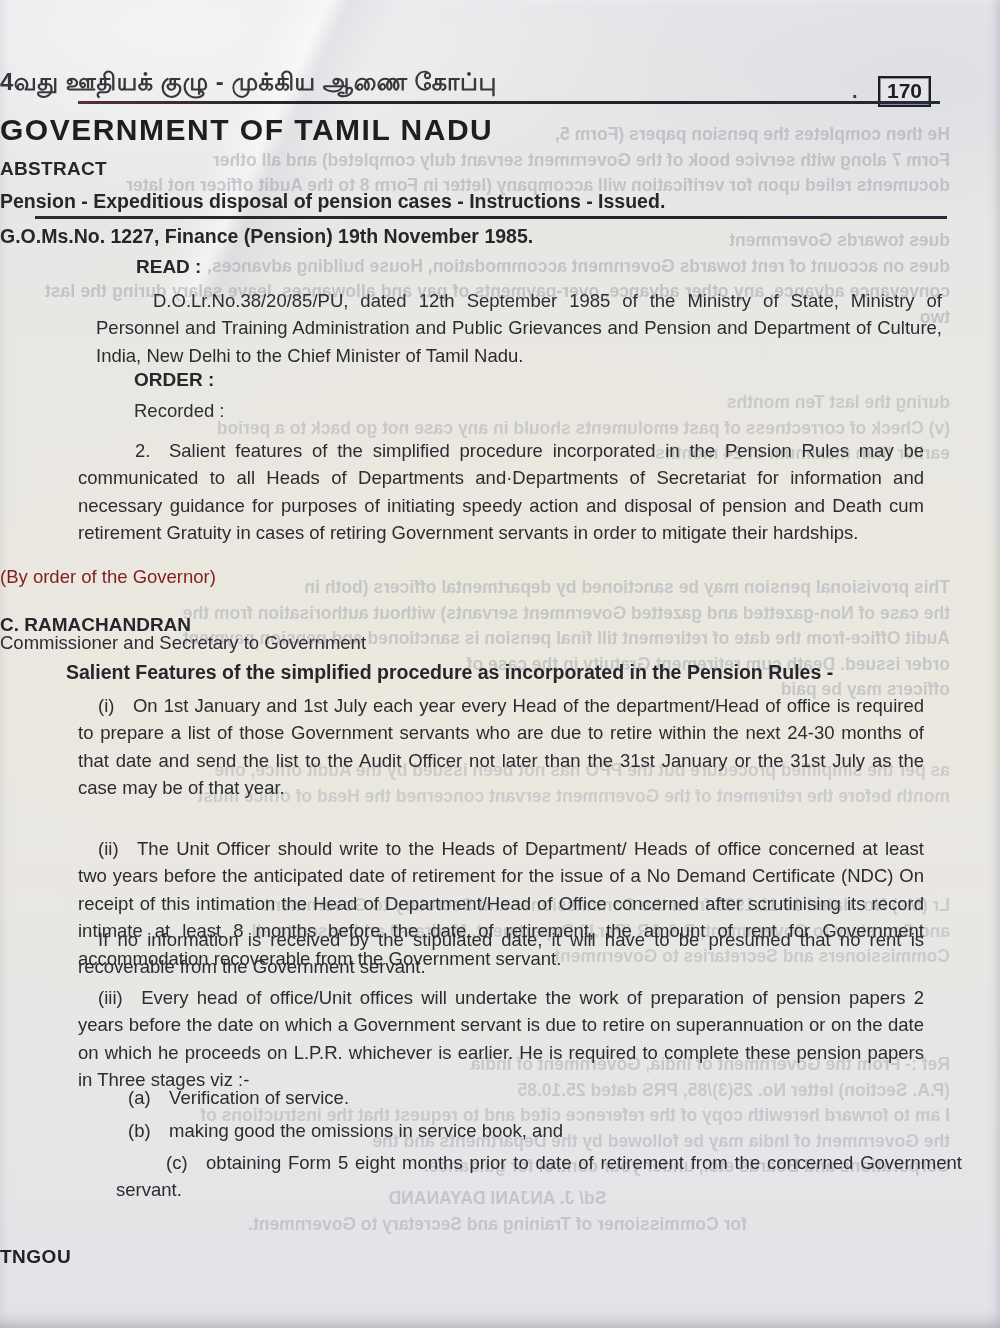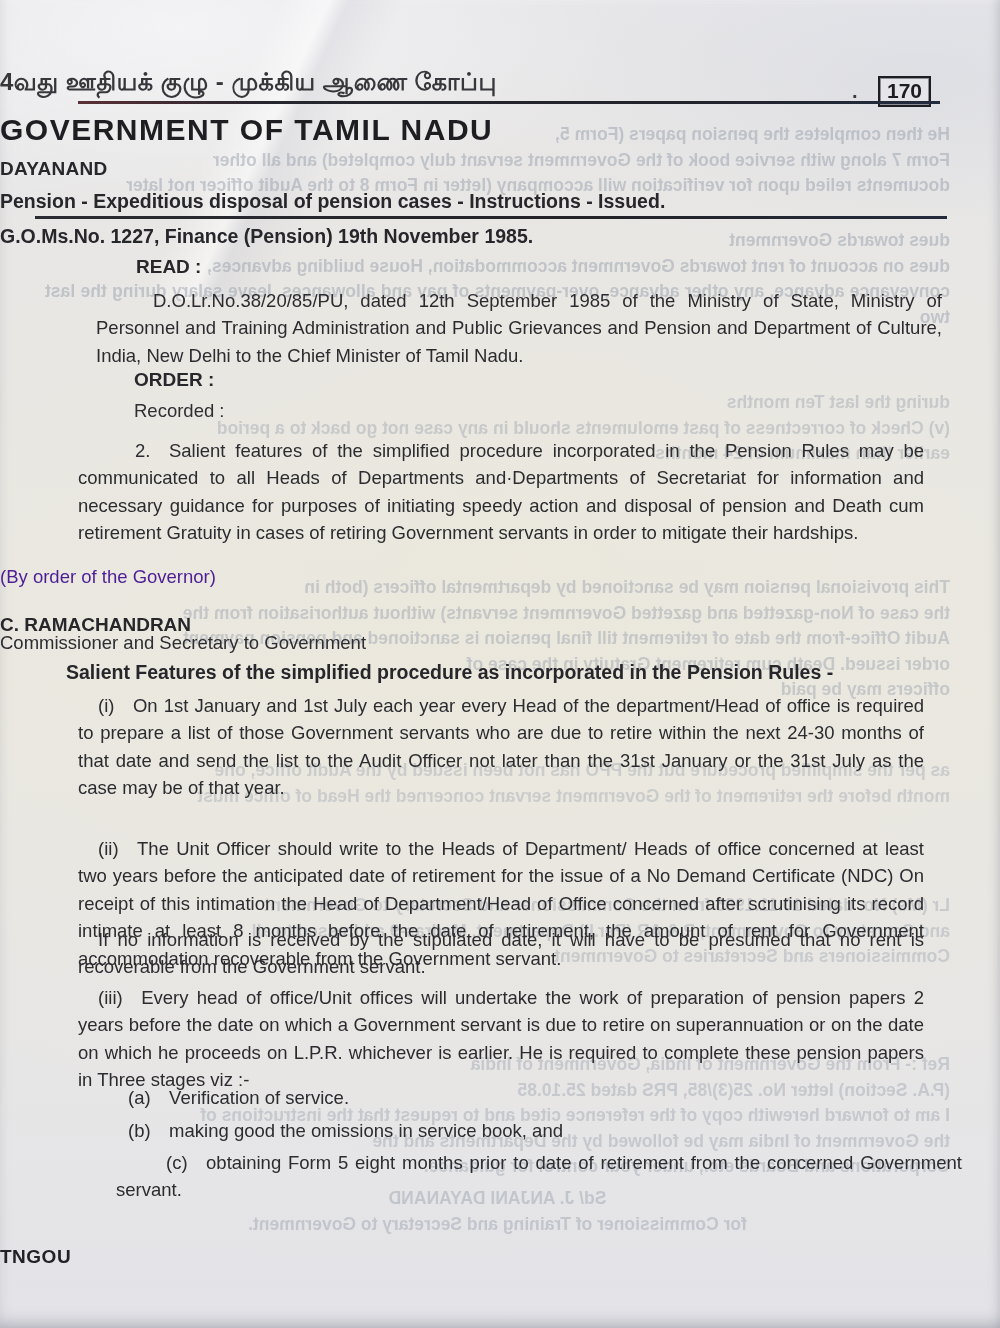--- a/index.html
+++ b/index.html
@@ -54,21 +54,21 @@
     font-size: 30px; font-weight: bold; letter-spacing: 1.5px; color: #1e1e22;
   }
   .abstract { top: 158px; font-size: 19px; font-weight: bold; color: #28282c; letter-spacing: 0.3px; }
   .subject { top: 190px; font-size: 19.5px; font-weight: bold; color: #26262b; }
   .go-line { top: 225px; font-size: 19.5px; font-weight: bold; color: #26262b; }
   .read-label { left: 136px; top: 256px; font-size: 19px; font-weight: bold; color: #28282c; }
   .read-body { left: 96px; top: 287px; width: 846px; }
   .order-label { left: 134px; top: 369px; font-size: 19px; font-weight: bold; color: #28282c; }
   .recorded { left: 134px; top: 400px; font-size: 18.5px; color: #2e2e33; }
   .para-2 { left: 78px; top: 437px; width: 846px; }
-  .by-order { top: 566px; font-size: 18.5px; color: #4c1d95; }
+  .by-order { top: 566px; font-size: 18.5px; color: #7f1d1d; }
   .sig-name { left: 0; right: 107px; top: 614px; text-align: left; font-size: 19px; font-weight: bold; color: #27272b; }
   .sig-title { left: 0; right: 78px; top: 632px; text-align: left; font-size: 18.5px; color: #2d2d32; }
   .salient-heading { left: 66px; top: 661px; width: 890px; font-size: 19.5px; font-weight: bold; color: #26262b; white-space: nowrap; }
   .item-i   { left: 78px; top: 692px; width: 846px; }
   .item-ii  { left: 78px; top: 799px; width: 846px; margin-top: 36px; }
   .no-rent  { left: 78px; top: 926px; width: 846px; }
   .item-iii { left: 78px; top: 984px; width: 846px; }
   .stage-a { left: 128px; top: 1087px; font-size: 18.5px; color: #2c2c30; }
   .stage-b { left: 128px; top: 1120px; font-size: 18.5px; color: #2c2c30; }
   .stage-c { left: 78px; top: 1149px; width: 846px; }
@@ -120,21 +120,21 @@
 Corporations and Boards etc., under your control for guidance.</div>
 <div class="bleed b8">Sd/  J. ANJANI DAYANAND
 for Commissioner of Training and Secretary to Government.</div>
 
 <div class="abs center tamil-header">4வது ஊதியக் குழு - முக்கிய ஆணை கோப்பு</div>
 <div class="abs page-dot">.</div>
 <div class="abs page-box">170</div>
 <div class="abs rule-1"></div>
 
 <div class="abs center gov-title">GOVERNMENT OF TAMIL NADU</div>
-<div class="abs center abstract">DAYANAND</div>
+<div class="abs center abstract">ABSTRACT</div>
 <div class="abs center subject">Pension - Expeditious disposal of pension cases - Instructions - Issued.</div>
 <div class="abs rule-2"></div>
 <div class="abs center go-line">G.O.Ms.No. 1227, Finance (Pension) 19th November 1985.</div>
 
 <div class="abs read-label">READ :</div>
 <div class="abs body-text indent-lg read-body">D.O.Lr.No.38/20/85/PU, dated 12th September 1985 of the Ministry of State, Ministry of Personnel and Training Administration and Public Grievances and Pension and Department of Culture, India, New Delhi to the Chief Minister of Tamil Nadu.</div>
 <div class="abs order-label">ORDER :</div>
 <div class="abs recorded">Recorded :</div>
 <div class="abs body-text indent-lg para-2">2. Salient features of the simplified procedure incorporated in the Pension Rules may be communicated to all Heads of Departments and·Departments of Secretariat for information and necessary guidance for purposes of initiating speedy action and disposal of pension and Death cum retirement Gratuity in cases of retiring Government servants in order to mitigate their hardships.</div>
 

